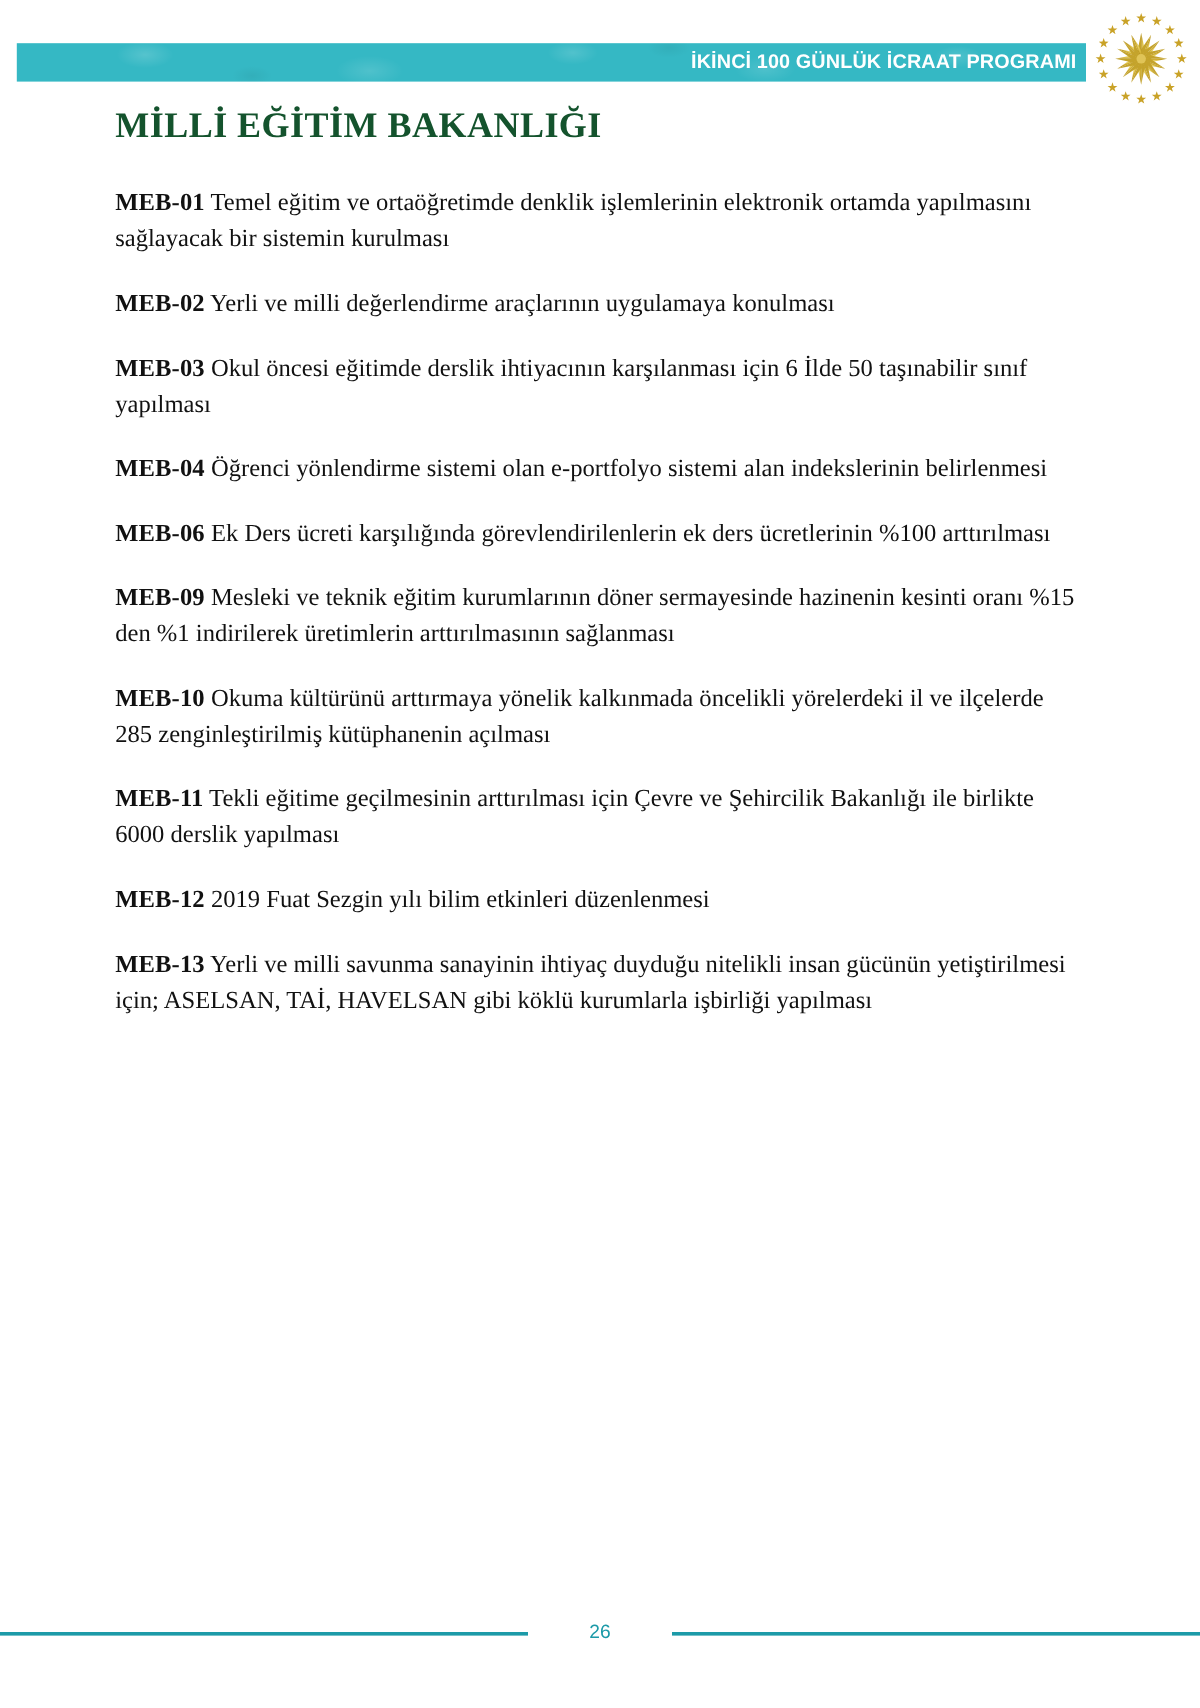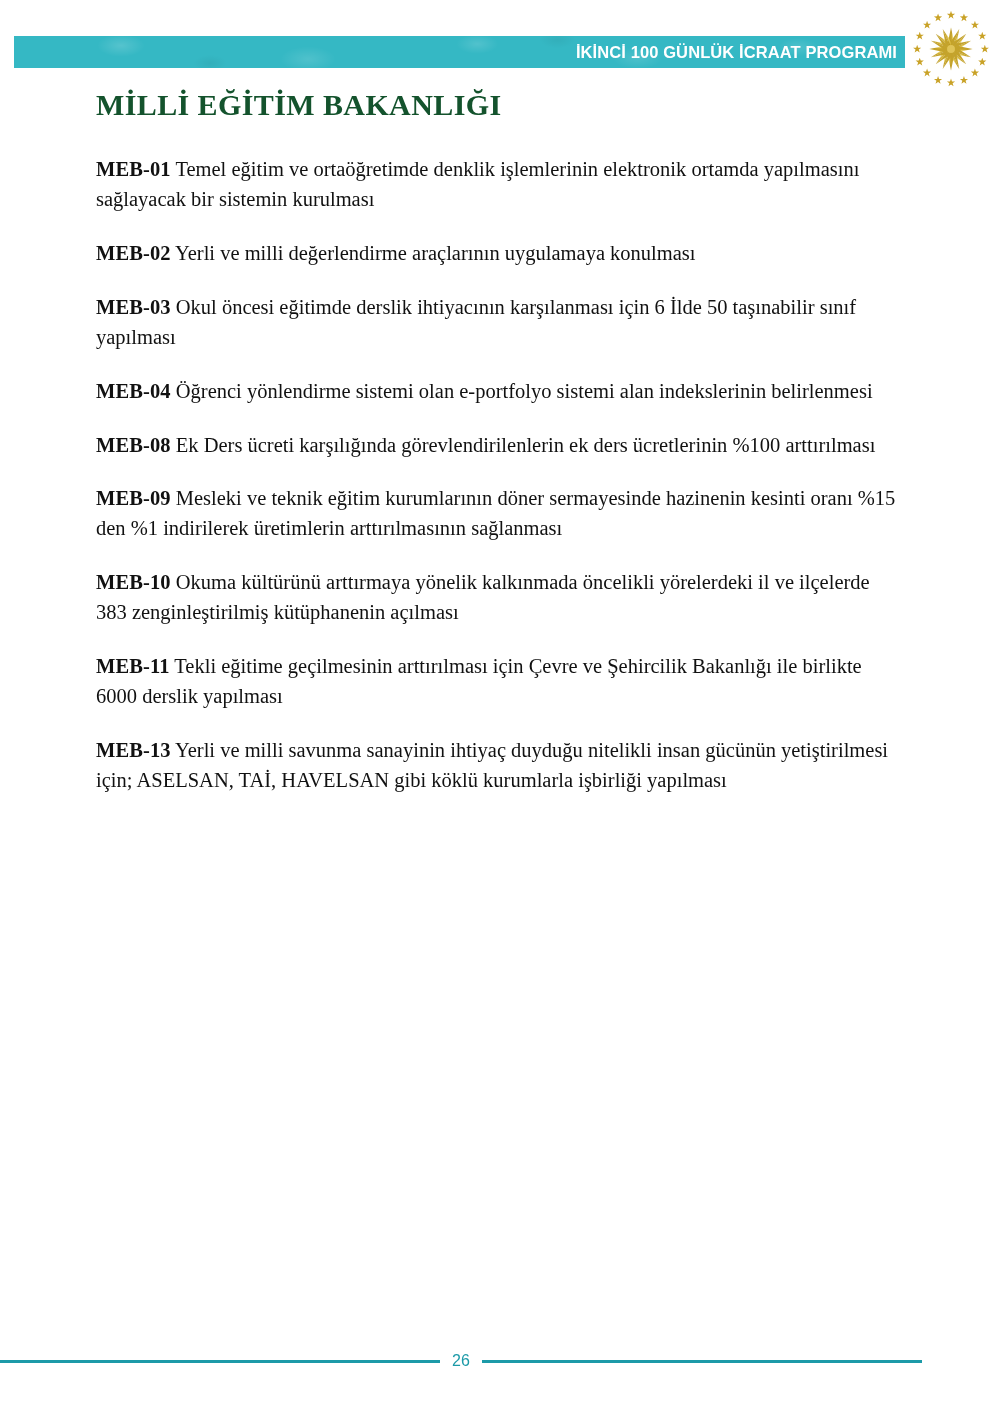--- a/index.html
+++ b/index.html
@@ -112,21 +112,21 @@
 
   
   .footer {
     position: absolute;
     left: 0;
     bottom: 50px;
     width: 1000px;
     height: 24px;
     display: flex;
     align-items: center;
-    justify-content: flex-start;
+    justify-content: space-between;
   }
   .footer-rule {
     height: 3px;
     background: #1c9aa8;
     flex: 0 0 auto;
   }
   .footer-rule.left  { width: 440px; }
   .footer-rule.right { width: 440px; }
   .page-number {
     font-family: "Liberation Sans", "DejaVu Sans", sans-serif;
@@ -272,39 +272,43 @@
 
       <li class="item">
         <span class="item-code">MEB-04</span>
         <span class="item-text">Öğrenci yönlendirme sistemi olan e-portfolyo sistemi alan indekslerinin belirlenmesi</span>
       </li>
 
 
 
 
       <li class="item">
-        <span class="item-code">MEB-08</span>
+        <span class="item-code">MEB-06</span>
         <span class="item-text">Ek Ders ücreti karşılığında görevlendirilenlerin ek ders ücretlerinin %100 arttırılması</span>
       </li>
 
       <li class="item">
         <span class="item-code">MEB-09</span>
         <span class="item-text">Mesleki ve teknik eğitim kurumlarının döner sermayesinde hazinenin kesinti oranı %15 den %1 indirilerek üretimlerin arttırılmasının sağlanması</span>
       </li>
 
       <li class="item">
         <span class="item-code">MEB-10</span>
-        <span class="item-text">Okuma kültürünü arttırmaya yönelik kalkınmada öncelikli yörelerdeki il ve ilçelerde 383 zenginleştirilmiş kütüphanenin açılması</span>
+        <span class="item-text">Okuma kültürünü arttırmaya yönelik kalkınmada öncelikli yörelerdeki il ve ilçelerde 285 zenginleştirilmiş kütüphanenin açılması</span>
       </li>
 
       <li class="item">
         <span class="item-code">MEB-11</span>
         <span class="item-text">Tekli eğitime geçilmesinin arttırılması için Çevre ve Şehircilik Bakanlığı ile birlikte 6000 derslik yapılması</span>
       </li>
 
+      <li class="item">
+        <span class="item-code">MEB-12</span>
+        <span class="item-text">2019 Fuat Sezgin yılı bilim etkinleri düzenlenmesi</span>
+      </li>
 
       <li class="item">
         <span class="item-code">MEB-13</span>
         <span class="item-text">Yerli ve milli savunma sanayinin ihtiyaç duyduğu nitelikli insan gücünün yetiştirilmesi için; ASELSAN, TAİ, HAVELSAN gibi köklü kurumlarla işbirliği yapılması</span>
       </li>
 
     </ul>
   </div>
 
   <div class="footer">

